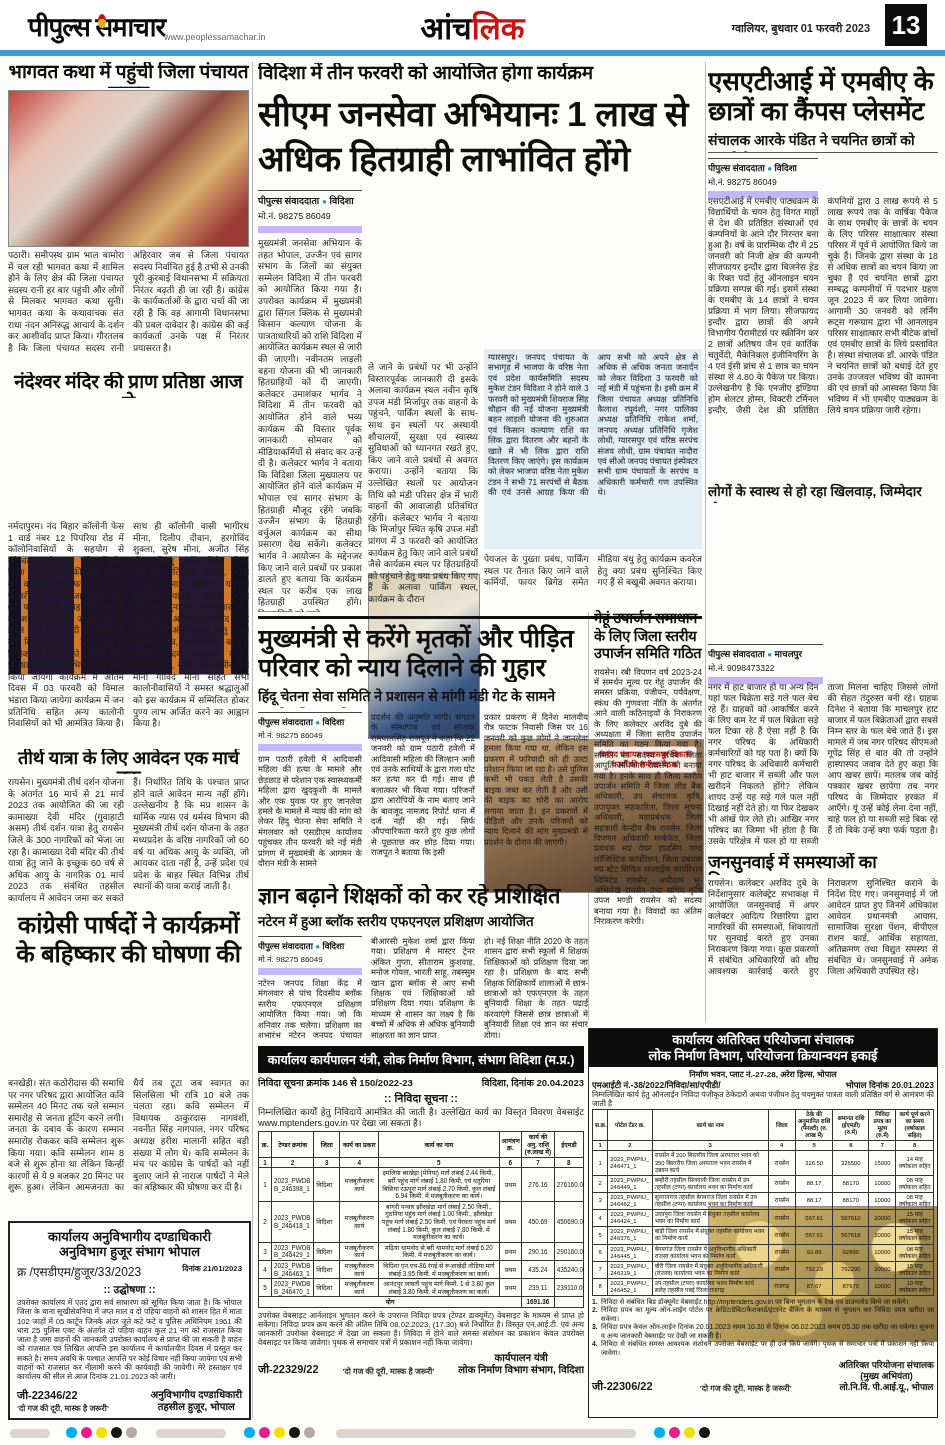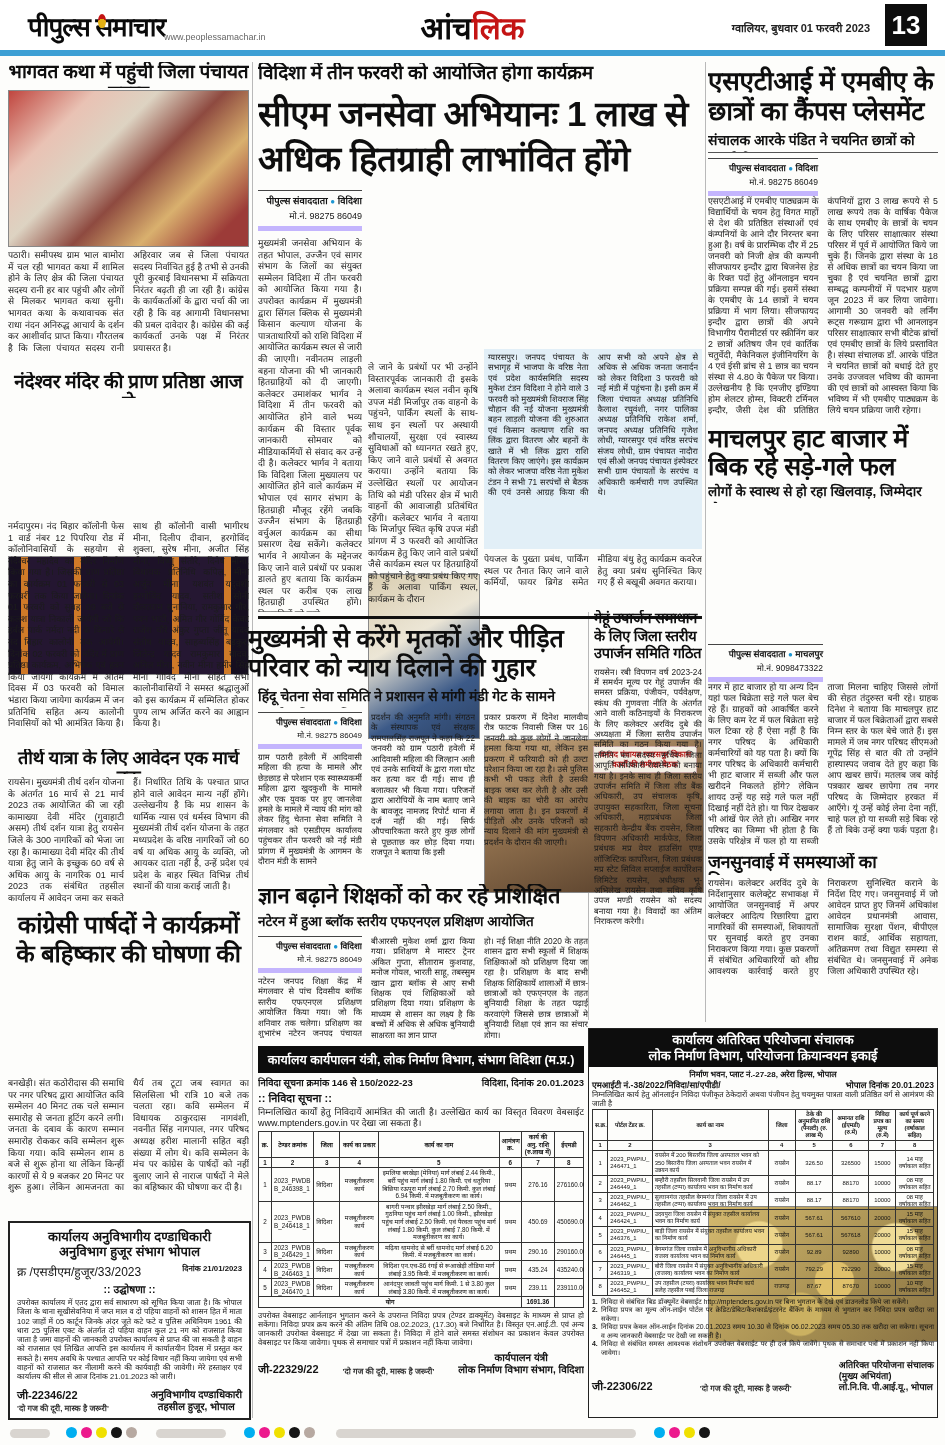--- a/index.html
+++ b/index.html
@@ -7,21 +7,21 @@
         font-family:"Liberation Sans","DejaVu Sans",sans-serif;color:#141414}
   .abs{position:absolute}
   .clip{overflow:hidden}
   .hl{font-weight:800;color:#0e0e0e;letter-spacing:-0.2px;line-height:1.08}
   .sub{font-weight:700;color:#111}
   .body-txt{font-size:9px;line-height:11.6px;text-align:justify;color:#1c1c1c}
   .small-txt{font-size:8.3px;line-height:10.4px;text-align:justify;color:#1c1c1c}
   .cols2{column-count:2;column-gap:9px}
   .flex3{display:flex;gap:9px}
   .flex3>div{flex:1;overflow:hidden}
-  .byline{border-top:1px solid #444;border-bottom:5px solid #c4b5fd;padding:3px 0 4px;text-align:right}
+  .byline{border-top:1px solid #444;border-bottom:7px solid #c4b5fd;padding:3px 0 4px;text-align:left}
   .byl-top{font-size:9.5px;font-weight:700;display:block}
   .byl-phone{font-size:9px;display:block;margin-top:2px}
   .dot{color:#1d96d2;font-size:8px}
   .vrule{background:#b9b9b9;width:1px}
   .hrule{background:#111}
   .photo{position:relative;border:1px solid #888}
   .ph-bhagwat{background:linear-gradient(135deg,#c0463f,#e9c2b4 22%,#ddd3c2 38%,#8e4a40 55%,#d9b06e 72%,#9c3b38 90%)}
   .ph-temple{background:linear-gradient(90deg,#170f22 0 5%,#d07a28 5% 8%,#241631 8% 27%,#d07a28 27% 30%,#1d1228 30% 68%,#d07a28 68% 71%,#251732 71% 90%,#d07a28 90% 93%,#160f20 93% 100%),linear-gradient(180deg,#2b1d3d,#0e0a18)}
   .ph-congress{background:linear-gradient(120deg,#dcdcdc,#9a9a9a 38%,#eaeaea 58%,#7d7d7d)}
   .ph-speaker{background:linear-gradient(150deg,#d9cdb0,#ece6d6 38%,#3c5a88 72%,#2c4265)}
@@ -135,21 +135,21 @@
     <div class="small-txt cols2 clip" style="height:156px">
       <span>ग्यारसपुर। जनपद पंचायत के सभागृह में भाजपा के वरिष्ठ नेता एवं प्रदेश कार्यसमिति सदस्य मुकेश टंडन विदिशा ने होने वाले 3 फरवरी को मुख्यमंत्री शिवराज सिंह चौहान की नई योजना मुख्यमंत्री बहन लाड़ली योजना की शुरुआत एवं किसान कल्याण राशि का लिंक द्वारा वितरण और बहनों के खाते में भी लिंक द्वारा राशि वितरण किए जाएंगे। इस कार्यक्रम को लेकर भाजपा वरिष्ठ नेता मुकेश टंडन ने सभी 71 सरपंचों से बैठक की एवं उनसे आग्रह किया</span> <span>की आप सभी को अपने क्षेत्र से अधिक से अधिक जनता जनार्दन को लेकर विदिशा 3 फरवरी को नई मंडी में पहुंचना है। इसी क्रम में जिला पंचायत अध्यक्ष प्रतिनिधि कैलाश रघुवंशी, नगर पालिका अध्यक्ष प्रतिनिधि राकेश शर्मा, जनपद अध्यक्ष प्रतिनिधि गृजेश लोधी, ग्यारसपुर एवं वरिष्ठ सरपंच संजय लोधी, ग्राम पंचायत नादौरा एवं सीओ जनपद पंचायत इंस्पेक्टर सभी ग्राम पंचायतों के सरपंच व अधिकारी कर्मचारी गण उपस्थित थे।</span>
     </div>
   </div>
   <div class="abs body-txt cols2 clip" style="left:484px;top:554px;width:218px;height:56px">
     <span>पेयजल के पुख्ता प्रबंध, पार्किंग स्थल पर तैनात किए जाने वाले कर्मियों, फायर ब्रिगेड समेत</span> <span>मीडिया बंधु हेतु कार्यक्रम कवरेज हेतु क्या प्रबंध सुनिश्चित किए गए हैं से बखूबी अवगत कराया।</span>
   </div>
 
   <div class="abs hrule" style="left:258px;top:616px;width:444px;height:3px"></div>
 
-  <div class="abs hl clip" style="left:248px;top:624px;width:330px;height:58px;font-size:25px;line-height:29px">मुख्यमंत्री से करेंगे मृतकों और पीड़ित परिवार को न्याय दिलाने की गुहार</div>
+  <div class="abs hl clip" style="left:258px;top:624px;width:330px;height:58px;font-size:25px;line-height:29px">मुख्यमंत्री से करेंगे मृतकों और पीड़ित परिवार को न्याय दिलाने की गुहार</div>
   <div class="abs sub clip" style="left:258px;top:686px;width:330px;height:22px;font-size:14px">हिंदू चेतना सेवा समिति ने प्रशासन से मांगी मंडी गेट के सामने प्रदर्शन की अनुमति</div>
   <div class="abs flex3 clip" style="left:258px;top:712px;width:330px;height:168px">
     <div>
       <div class="byline" style="margin-bottom:3px">
         <span class="byl-top" style="font-size:8.5px"><span>पीपुल्स संवाददाता</span> <span class="dot">●</span> <span>विदिशा</span></span>
         <span class="byl-phone" style="font-size:8px">मो.नं. 98275 86049</span>
       </div>
       <div class="small-txt">ग्राम पठारी हवेली में आदिवासी महिला की हत्या के मामले और छेड़छाड़ से परेशान एक स्वास्थ्यकर्मी महिला द्वारा खुदकुशी के मामले और एक युवक पर हुए जानलेवा हमले के मामले में न्याय की मांग को लेकर हिंदु चेतना सेवा समिति ने मंगलवार को एसडीएम कार्यालय पहुंचकर तीन फरवरी को नई मंडी प्रांगण में मुख्यमंत्री के आगमन के दौरान मंडी के सामने</div>
     </div>
     <div class="small-txt">प्रदर्शन की अनुमति मांगी। संगठन के संस्थापक एवं संरक्षक रामपालसिंह राजपूत ने कहा कि 22 जनवरी को ग्राम पठारी हवेली में आदिवासी महिला की जिल्हान अली एवं उनके साथियों के द्वारा गला घोट कर हत्या कर दी गई। साथ ही बलात्कार भी किया गया। परिजनों द्वारा आरोपियों के नाम बताए जाने के बावजूद नामजद रिपोर्ट थाना में दर्ज नहीं की गई। सिर्फ औपचारिकता करते हुए कुछ लोगों से पूछताछ कर छोड़ दिया गया। राजपूत ने बताया कि इसी</div>
@@ -172,23 +172,23 @@
 
   <div class="abs clip" style="left:594px;top:610px;width:108px;height:410px">
     <div class="hl" style="font-size:14.5px;line-height:17.5px;margin-bottom:4px">गेहूं उपार्जन समाधान के लिए जिला स्तरीय उपार्जन समिति गठित</div>
     <div class="small-txt">रायसेन। रबी विपणन वर्ष 2023-24 में समर्थन मूल्य पर गेहूं उपार्जन की समस्त प्रक्रिया, पंजीयन, पर्यवेक्षण, स्कंध की गुणवत्ता नीति के अंतर्गत आने वाली कठिनाइयों के निराकरण के लिए कलेक्टर अरविंद दुबे की अध्यक्षता में जिला स्तरीय उपार्जन समिति का गठन किया गया है। समिति का सदस्य सचिव जिला आपूर्ति अधिकारी रायसेन को बनाया गया है। इनके साथ ही जिला स्तरीय उपार्जन समिति में जिला लीड बैंक अधिकारी, उप संचालक कृषि, उपायुक्त सहकारिता, जिला सूचना अधिकारी, महाप्रबंधक जिला सहकारी केन्द्रीय बैंक रायसेन, जिला विपणन अधिकारी मार्कफेड, जिला प्रबंधक मप्र वेयर हाउसिंग एण्ड लॉजिस्टिक कार्पोरेशन, जिला प्रबंधक मप्र स्टेट सिविल सप्लाईज कार्पोरेशन लिमिटेड रायसेन, अधीक्षक भू-अभिलेख रायसेन तथा सचिव कृषि उपज मण्डी रायसेन को सदस्य बनाया गया है। विवादों का अंतिम निराकरण करेगी।</div>
   </div>
 
   <div class="abs clip" style="left:258px;top:1046px;width:326px;height:372px">
     <div class="blackbar" style="font-size:12.5px;padding:5px 2px;white-space:nowrap;overflow:hidden">कार्यालय कार्यपालन यंत्री, लोक निर्माण विभाग, संभाग विदिशा (म.प्र.)</div>
     <div style="display:flex;justify-content:space-between;margin:3px 0 1px">
       <span style="font-size:9.5px;font-weight:700">निविदा सूचना क्रमांक 146 से 150/2022-23</span>
-      <span style="font-size:9.5px;font-weight:700">विदिशा, दिनांक 20.01.2023</span>
-    </div>
-    <div style="font-size:11px;font-weight:800;text-align:left">:: निविदा सूचना ::</div>
+      <span style="font-size:9.5px;font-weight:700">विदिशा, दिनांक 20.04.2023</span>
+    </div>
+    <div style="font-size:11px;font-weight:800;text-align:center">:: निविदा सूचना ::</div>
     <div class="t-intro" style="margin:2px 0">निम्नलिखित कार्यों हेतु निविदायें आमंत्रित की जाती है। उल्लेखित कार्य का विस्तृत विवरण वेबसाईट www.mptenders.gov.in पर देखा जा सकता है।</div>
     <table class="tbl" style="font-size:6.3px;line-height:7.6px">
       <colgroup>
           <col style="width:4%">
           <col style="width:13%">
           <col style="width:8%">
           <col style="width:12%">
           <col style="width:37%">
           <col style="width:7%">
           <col style="width:10%">
@@ -292,21 +292,20 @@
   <div class="abs" style="left:708px;top:158px;width:110px">
     <div class="byline">
       <span class="byl-top" style="font-size:8.8px"><span>पीपुल्स संवाददाता</span> <span class="dot">●</span> <span>विदिशा</span></span>
       <span class="byl-phone" style="font-size:8.5px">मो.नं. 98275 86049</span>
     </div>
   </div>
   <div class="abs body-txt cols2 clip" style="left:708px;top:196px;width:230px;height:224px;font-size:8.8px;line-height:11px">
     <span>एसएटीआई में एमबीए पाठ्यक्रम के विद्यार्थियों के चयन हेतु विगत माहों से देश की प्रतिष्ठित संस्थाओं एवं कंम्पनियों के आने दौर निरन्तर बना हुआ है। वर्ष के प्रारम्भिक दौर में 25 जनवरी को निजी क्षेत्र की कम्पनी सीजफायर इन्दौर द्वारा बिजनेस हेड के रिक्त पदों हेतु ऑनलाइन चयन प्रक्रिया सम्पन्न की गई। इसमें संस्था के एमबीए के 14 छात्रों ने चयन प्रक्रिया में भाग लिया। सीजफायद इन्दौर द्वारा छात्रों की अपने विभागीय पैरामीटर्स पर स्क्रीनिंग कर 2 छात्रों अतिषय जैन एवं कार्तिक चतुर्वेदी, मैकेनिकल इंजीनियरिंग के 4 एवं ईसी ब्रांच से 1 छात्र का चयन संस्था से 4.80 के पैकेज पर किया। उल्लेखनीय है कि एनजीए इण्डिया होम शेलटर होम्स,</span> <span>विक्टरी टर्मिनल इन्दौर, जैसी देश की प्रतिष्ठित कंपनियों द्वारा 3 लाख रूपये से 5 लाख रूपये तक के वार्षिक पैकेज के साथ एमबीए के छात्रों के चयन के लिए परिसर साक्षात्कार संस्था परिसर में पूर्व में आयोजित किये जा चुके हैं। जिनके द्वारा संस्था के 18 से अधिक छात्रों का चयन किया जा चुका है एवं चयनित छात्रों द्वारा सम्बद्ध कम्पनीयों में पदभार ग्रहण जून 2023 में कर लिया जावेगा। आगामी 30 जनवरी को लर्निंग रूट्स गरूग्राम द्वारा भी आनलाइन परिसर साक्षात्कार सभी बीटेक ब्रांचों एवं एमबीए छात्रों के लिये प्रस्तावित है। संस्था संचालक डॉ. आरके पंडित ने चयनित छात्रों को बधाई देते हुए उनके उज्जवल भविष्य की कामना की एवं छात्रों को आस्वस्त किया कि भविष्य में भी एमबीए पाठ्यक्रम के लिये चयन प्रक्रिया जारी रहेगा।</span>
   </div>
 
-  <div class="abs hl clip" style="left:708px;top:424px;width:230px;height:56px;font-size:25px;line-height:28px">माचलपुर हाट बाजार में बिक रहे सड़े-गले फल</div>
   <div class="abs sub clip" style="left:708px;top:482px;width:230px;height:21px;font-size:13.5px">लोगों के स्वास्थ से हो रहा खिलवाड़, जिम्मेदार मौन</div>
   <div class="abs photo ph-fruits" style="left:708px;top:506px;width:228px;height:134px"></div>
   <div class="abs" style="left:708px;top:644px;width:115px">
     <div class="byline">
       <span class="byl-top" style="font-size:8.8px"><span>पीपुल्स संवाददाता</span> <span class="dot">●</span> <span>माचलपुर</span></span>
       <span class="byl-phone" style="font-size:8.5px">मो.नं. 9098473322</span>
     </div>
   </div>
   <div class="abs body-txt cols2 clip" style="left:708px;top:682px;width:230px;height:168px;font-size:8.8px;line-height:11px">
     <span>नगर में हाट बाजार हो या अन्य दिन यहां फल बिक्रेता सड़े गले फल बेच रहे हैं। ग्राहकों को आकर्षित करने के लिए कम रेट में फल बिक्रेता सड़े फल टिका रहे हैं ऐसा नहीं है कि नगर परिषद के अधिकारी कर्मचारियों को यह पता है। क्यों कि नगर परिषद के अधिकारी कर्मचारी भी हाट बाजार में सब्जी और फल खरीदने निकलते होंगे? लेकिन शायद उन्हें यह सड़े गले फल नहीं दिखाई नहीं देते हो। या फिर देखकर भी आंखें फेर लेते हो। आखिर नगर परिषद का जिम्मा भी होता है कि उसके</span> <span>परिक्षेत्र में फल हो या सब्जी ताजा मिलना चाहिए जिससे लोगों की सेहत तंदुरुस्त बनी रहे। ग्राहक दिनेश ने बताया कि माचलपुर हाट बाजार में फल बिक्रेताओं द्वारा सबसे निम्न स्तर के फल बेचे जाते हैं। इस मामले में जब नगर परिषद सीएमओ गूपेंद्र सिंह से बात की तो उन्होंने हास्यास्पद जवाब देते हुए कहा कि आप खबर छापें। मतलब जब कोई पत्रकार खबर छापेगा तब नगर परिषद के जिम्मेदार हरकत में आएँगे। यूं उन्हें कोई लेना देना नहीं, चाहे फल हो या सब्जी सड़े बिक रहे हैं तो बिके उन्हें क्या फर्क पड़ता है। आप जनों की सेहत बिगड़े तो बिगड़े।</span>
@@ -457,21 +456,21 @@
         <span style="text-align:justify">निविदा प्रपत्र केवल ऑन-लाईन दिनांक 20.01.2023 समय 10.30 से दिनांक 06.02.2023 समय 05.30 तक खरीदा जा सकेगा। सूचना व अन्य जानकारी वेबसाईट पर देखी जा सकती है।</span>
       </div>
         <div style="display:flex;font-size:6.9px;line-height:8.4px">
         <span style="width:9px;flex:none;font-weight:700">4.</span>
         <span style="text-align:justify">निविदा से संबंधित समस्त आवश्यक संशोधन उपरोक्त वेबसाईट पर ही दर्ज किये जावेंगे। पृथक से समाचार पत्रों में प्रकाशन नहीं किया जावेगा।</span>
       </div>
       </div>
     <div style="display:flex;justify-content:space-between;align-items:flex-end;margin-top:3px">
       <span class="gno">जी-22306/22</span>
       <span class="slogan">'दो गज की दूरी, मास्क है जरूरी'</span>
-      <span style="font-size:9px;font-weight:800;line-height:11px">
+      <span style="text-align:center;font-size:9px;font-weight:800;line-height:11px">
         <span>अतिरिक्त परियोजना संचालक</span><br>
         <span>(मुख्य अभियंता)</span><br>
         <span>लो.नि.वि. पी.आई.यू., भोपाल</span>
       </span>
     </div>
   </div>
 
   <div class="abs" style="left:0;top:1424px;width:945px;height:14px">
     <span class="regbar" style="width:40px;margin-left:10px"></span>
     <span style="margin-left:12px">

